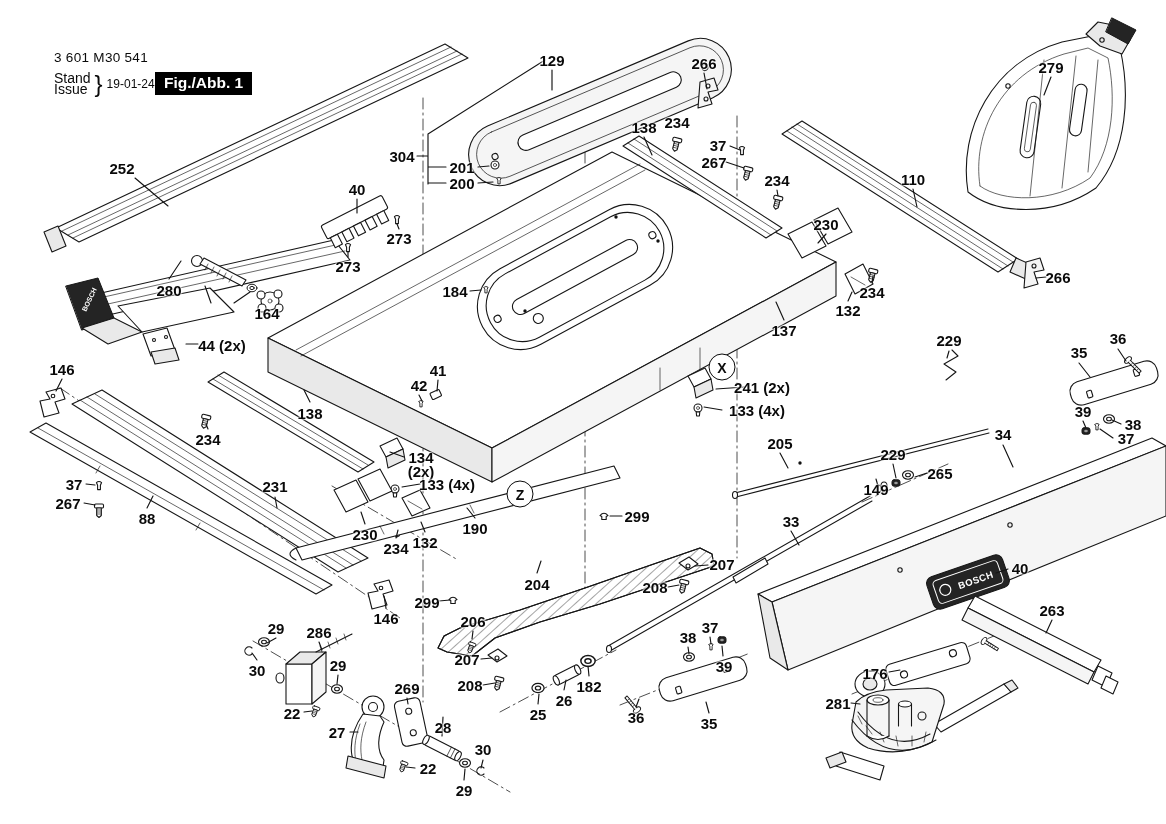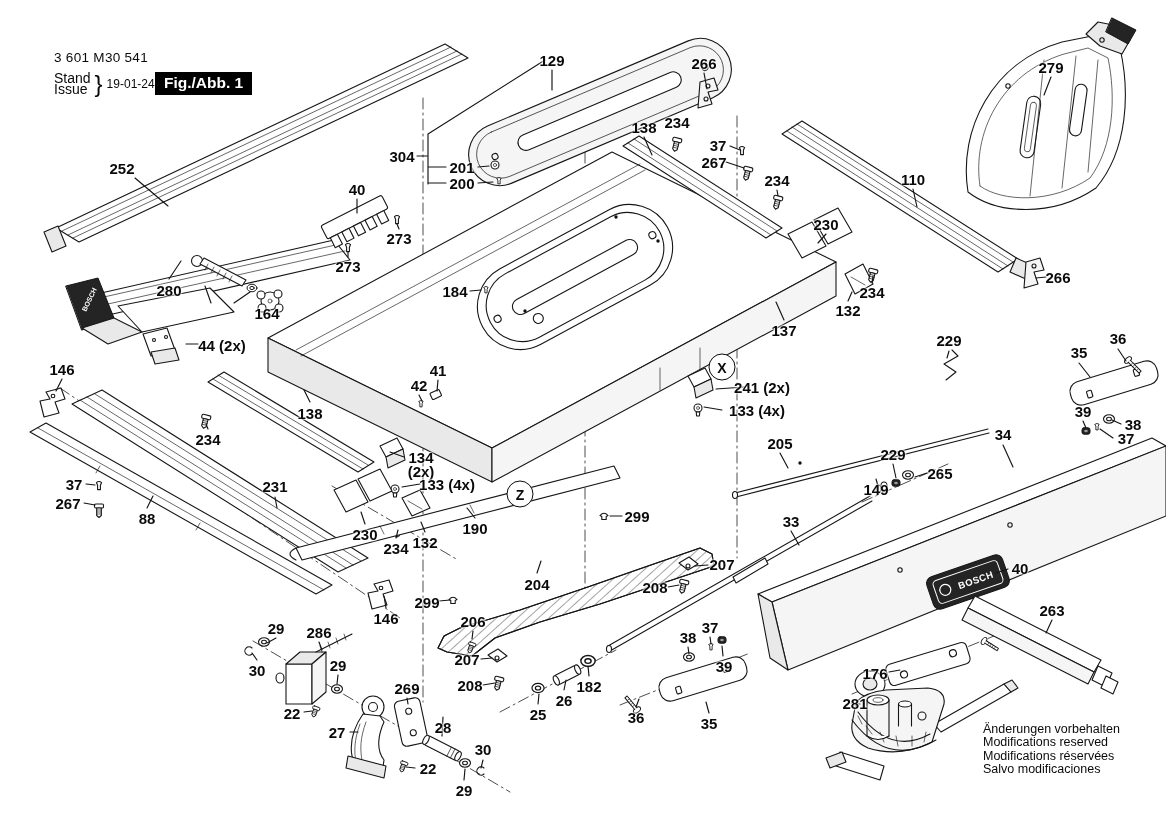--- a/index.html
+++ b/index.html
@@ -508,36 +508,30 @@
       <div class="part-label" style="left: 292px; top: 713px;">22</div>
       <div class="part-label" style="left: 337px; top: 732px;">27</div>
       <div class="part-label" style="left: 407px; top: 688px;">269</div>
       <div class="part-label" style="left: 443px; top: 727px;">28</div>
       <div class="part-label" style="left: 483px; top: 749px;">30</div>
       <div class="part-label" style="left: 428px; top: 768px;">22</div>
       <div class="part-label" style="left: 464px; top: 790px;">29</div>
       <div class="part-label" style="left: 1020px; top: 568px;">40</div>
       <div class="part-label" style="left: 1052px; top: 610px;">263</div>
       <div class="part-label" style="left: 875px; top: 673px;">176</div>
-      <div class="part-label" style="left: 838px; top: 703px; margin-left: 17px;">281</div>
+      <div class="part-label" style="left: 838px; top: 703px;">281</div>
       <div class="view-marker" style="left: 722px; top: 367px;">X</div>
       <div class="view-marker" style="left: 520px; top: 494px;">Z</div>
     </div>
 
 <div class="doc-number">3 601 M30 541</div>
 <div class="issue-block">
   <div class="issue-words">
     <div>Stand</div>
     <div>Issue</div>
   </div>
   <span class="issue-brace">}</span>
   <span class="issue-date">19-01-24</span>
 </div>
 <div class="fig-box">Fig./Abb. 1</div>
 
-<div class="footer-note">
-  <div>Änderungen vorbehalten</div>
-  <div>Modifications reserved</div>
-  <div>Modifications réservées</div>
-  <div>Salvo modificaciones</div>
+
 </div>
 
-</div>
-
 </body></html>

